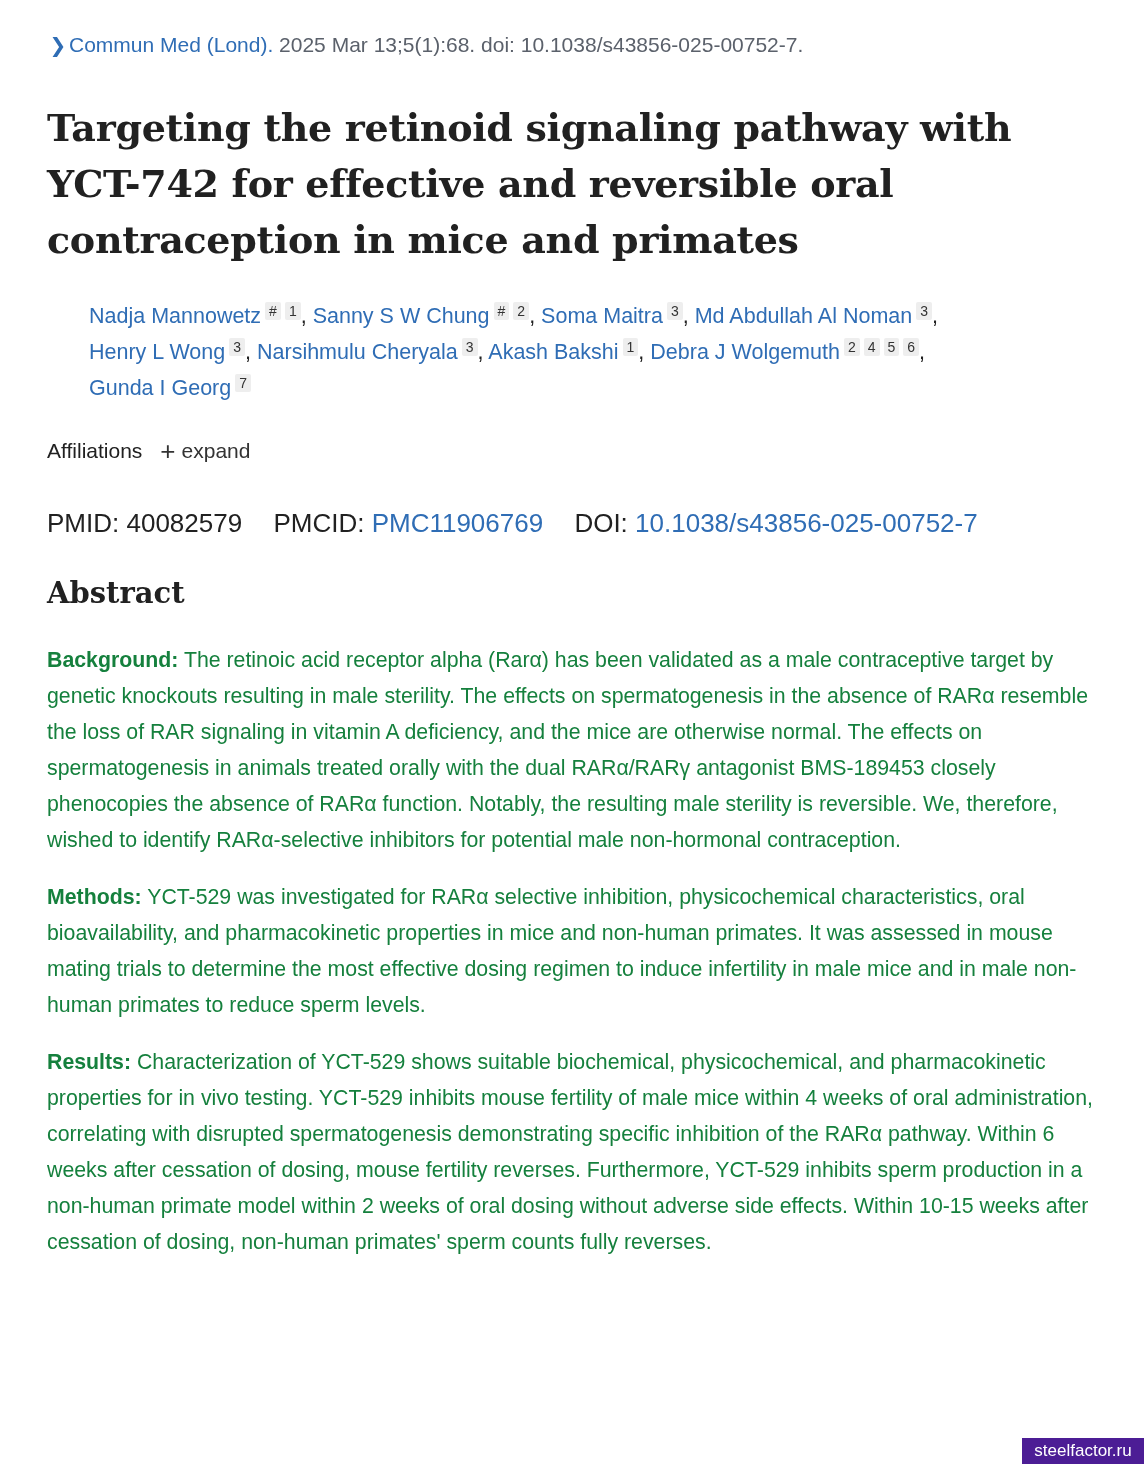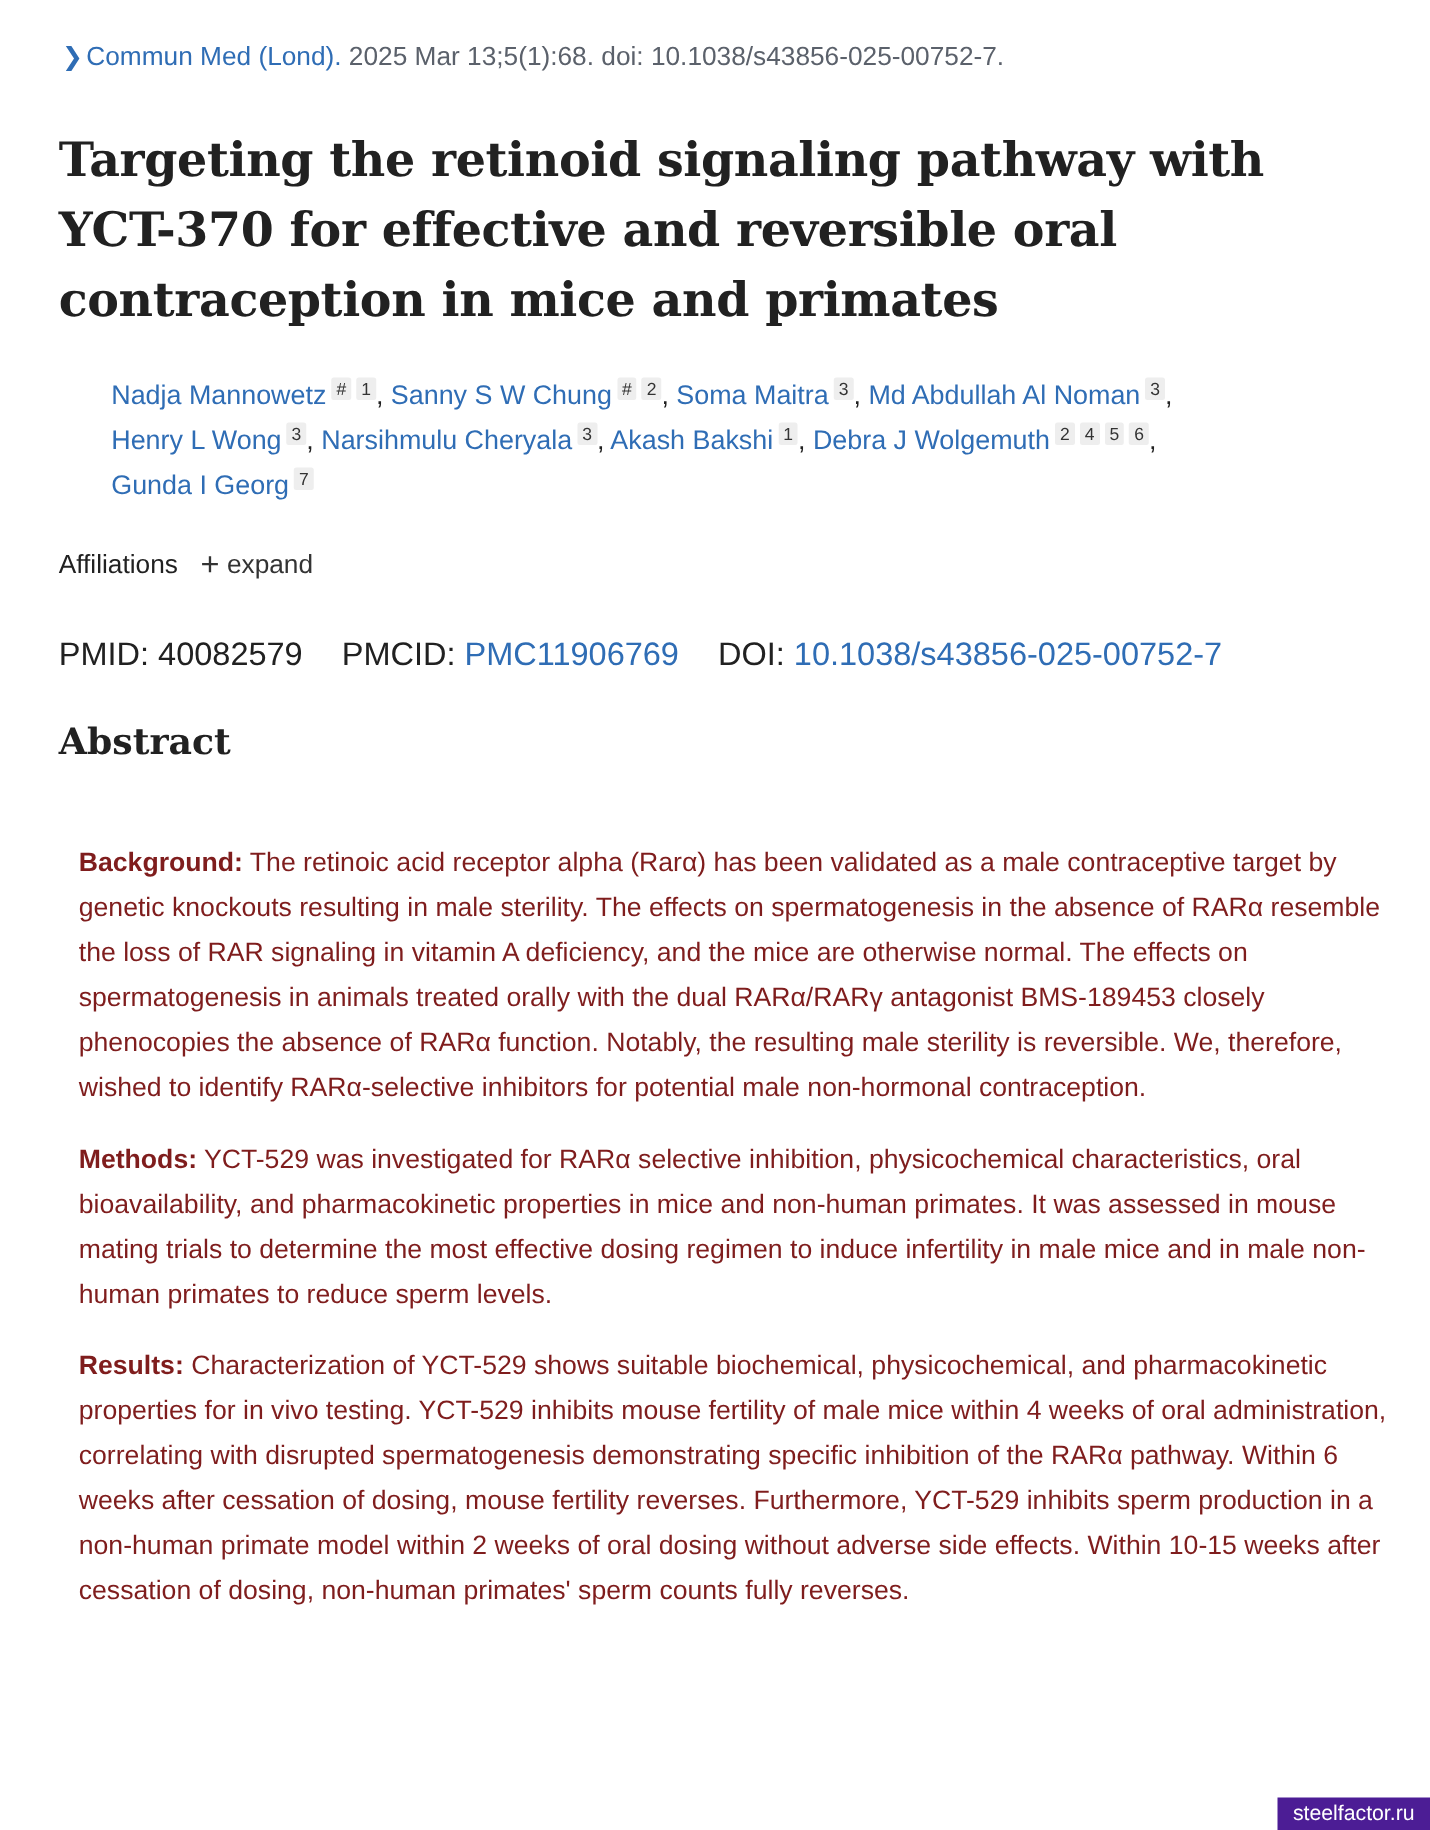--- a/index.html
+++ b/index.html
@@ -39,40 +39,40 @@
   .ids {
     position: absolute; top: 508px; left: 0; font-size: 26px; color: #212121; white-space: nowrap;
   }
   .ids .grp { margin-right: 24px; }
   .abs-h {
     position: absolute; top: 576px; left: 0; margin: 0;
     font-family: "DejaVu Serif", "Liberation Serif", serif;
     font-weight: bold; font-size: 29px; color: #212121;
   }
   .abstract {
-    position: absolute; top: 672px; left: 0; width: 1070px;
-    font-size: 21.3px; line-height: 36px; color: #7f1d1d; margin-left: 16px;
+    position: absolute; top: 642px; left: 0; width: 1070px;
+    font-size: 21.3px; line-height: 36px; color: #15803d;
   }
   .abstract p { margin: 0 0 21px 0; }
   .abstract b { font-weight: bold; }
   .watermark {
     position: absolute; right: 0; top: 1438px; width: 122px; height: 26px;
     background: #4c1d95; color: #ffffff; font-size: 17px; line-height: 26px; text-align: center;
   }
 </style>
 </head>
 <body>
 
 <div class="page">
 
   <div class="citation">
     <span class="chev">❯</span><a href="#" class="link">Commun Med (Lond).</a><span> 2025 Mar 13;5(1):68. doi: 10.1038/s43856-025-00752-7.</span>
   </div>
 
-  <h1 class="title">Targeting the retinoid signaling pathway with YCT-370 for effective and reversible oral contraception in mice and primates</h1>
+  <h1 class="title">Targeting the retinoid signaling pathway with YCT-742 for effective and reversible oral contraception in mice and primates</h1>
 
   <div class="authors">
     <span class="author"><a href="#">Nadja Mannowetz</a><span class="sup">#</span><span class="sup">1</span></span>,
     <span class="author"><a href="#">Sanny S W Chung</a><span class="sup">#</span><span class="sup">2</span></span>,
     <span class="author"><a href="#">Soma Maitra</a><span class="sup">3</span></span>,
     <span class="author"><a href="#">Md Abdullah Al Noman</a><span class="sup">3</span></span>,<br>
     <span class="author"><a href="#">Henry L Wong</a><span class="sup">3</span></span>,
     <span class="author"><a href="#">Narsihmulu Cheryala</a><span class="sup">3</span></span>,
     <span class="author"><a href="#">Akash Bakshi</a><span class="sup">1</span></span>,
     <span class="author"><a href="#">Debra J Wolgemuth</a><span class="sup">2</span><span class="sup">4</span><span class="sup">5</span><span class="sup">6</span></span>,<br>

